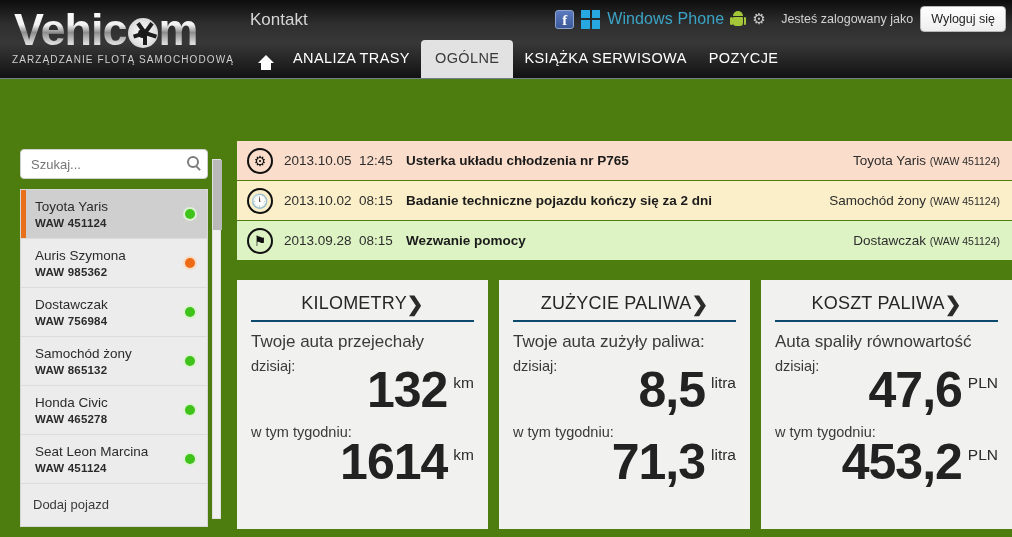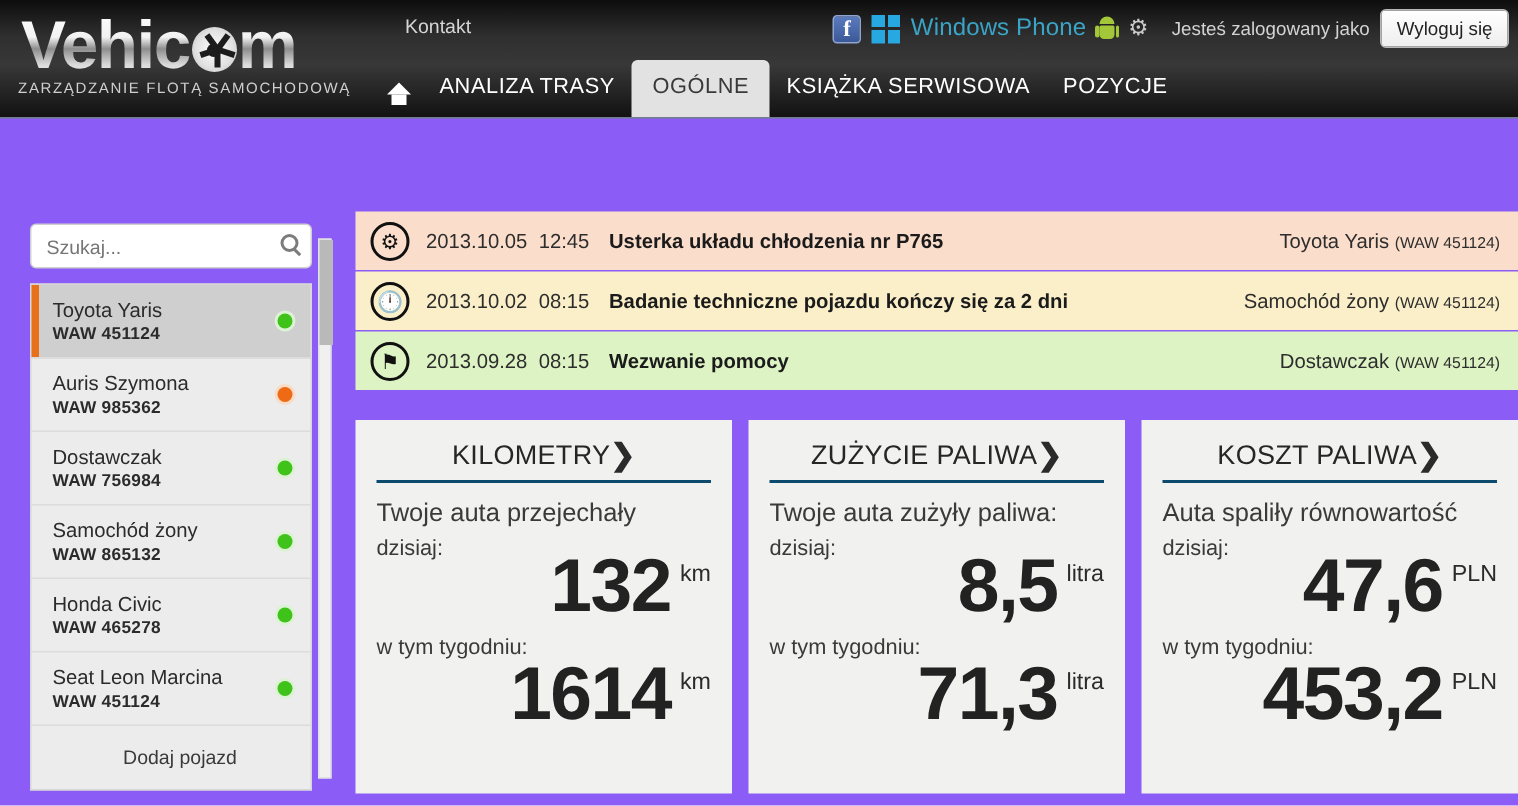--- a/index.html
+++ b/index.html
@@ -57,23 +57,22 @@
   .tagline {
     color: #cfcfcf; font-size: 10px; letter-spacing: 1.1px;
     text-align: center; margin-top: -2px;
     white-space: nowrap;
     display: flex; align-items: center; justify-content: center; gap: 7px;
   }
   .tagline .rule { display:block; width: 28px; height: 1px; background: #7a7a7a; }
 
   .kontakt {
     position: absolute; left: 250px; top: 10px;
-    color: #d5d5d5; font-size: 13px;
+    color: #d5d5d5; font-size: 17px;
     cursor: pointer;
-    margin-left: 20px;
   }
 
   .top-right {
     position: absolute; right: 6px; top: 4px;
     display: flex; align-items: center; gap: 7px;
     height: 30px;
   }
   .fb-icon {
     width: 19px; height: 19px; border-radius: 3px;
     background: linear-gradient(to bottom,#5b7bc0,#3b5998);
@@ -145,21 +144,21 @@
   }
   .nav-item.active {
     background: #e2e2e2; color: #3a3a3a;
     border-radius: 4px 4px 0 0;
     padding: 10px 14px 12px 14px;
   }
 
   
   .page {
     position: relative; width: 1012px; height: 459px;
-    background: #8b5cf6;
+    background: #4d7c0f;
     border-top: 1px solid #6f7f8c;
   }
 
   
   .sidebar {
     position: absolute; left: 20px; top: 70px;
     width: 188px;
   }
   .search-wrap {
     position: relative;
@@ -205,21 +204,21 @@
   }
   .veh-name { font-size: 13.5px; color: #2b2b2b; line-height: 17px; }
   .veh-plate { font-size: 11.5px; color: #2b2b2b; font-weight: bold; letter-spacing: 0.2px; margin-top: 2px; }
   .dot {
     position: absolute; right: 12px; top: 50%; margin-top: -5px;
     width: 10px; height: 10px; border-radius: 50%;
   }
   .dot.green { background: #3fc21a; box-shadow: 0 0 0 2px #ddf2d4; }
   .dot.orange { background: #ee6a14; box-shadow: 0 0 0 2px #f8dcc6; }
   .add-veh {
-    text-align: center; font-size: 13px; color: #3a3a3a;
+    text-align: left; font-size: 13px; color: #3a3a3a;
     padding: 13px 0 14px 12px; cursor: pointer;
   }
   .side-scroll {
     position: absolute; left: 212px; top: 80px;
     width: 9px; height: 360px;
     background: #f0f0f0; border: 1px solid #e0e0e0;
   }
   .side-scroll-thumb {
     width: 9px; height: 70px; background: #b9b9b9;
   }

